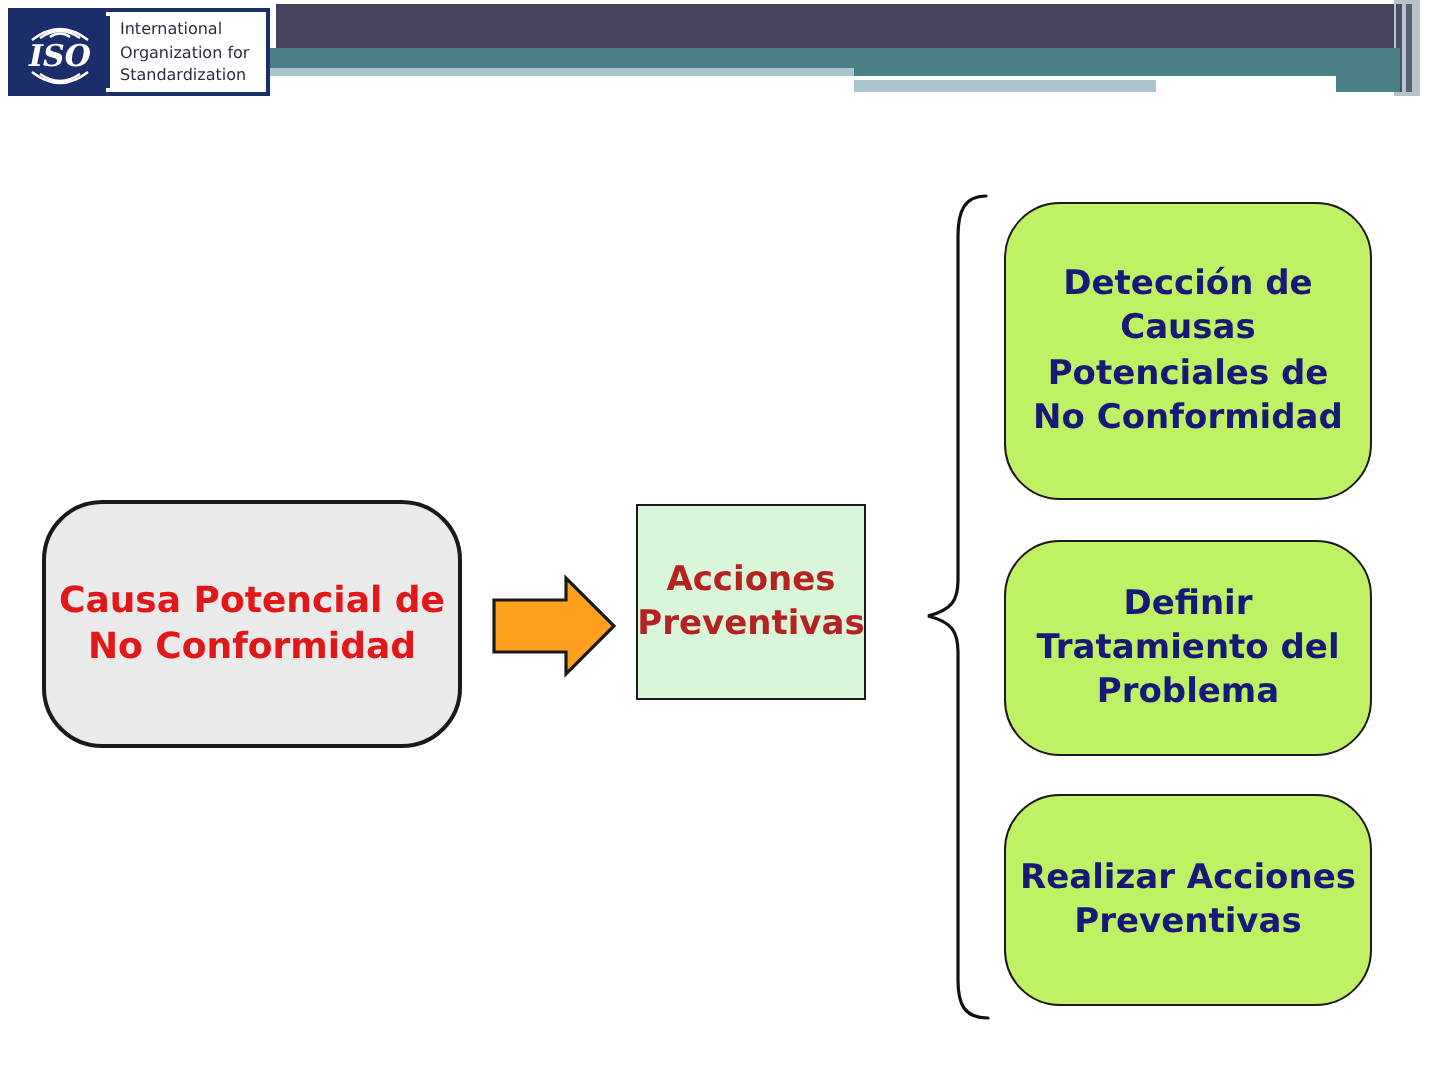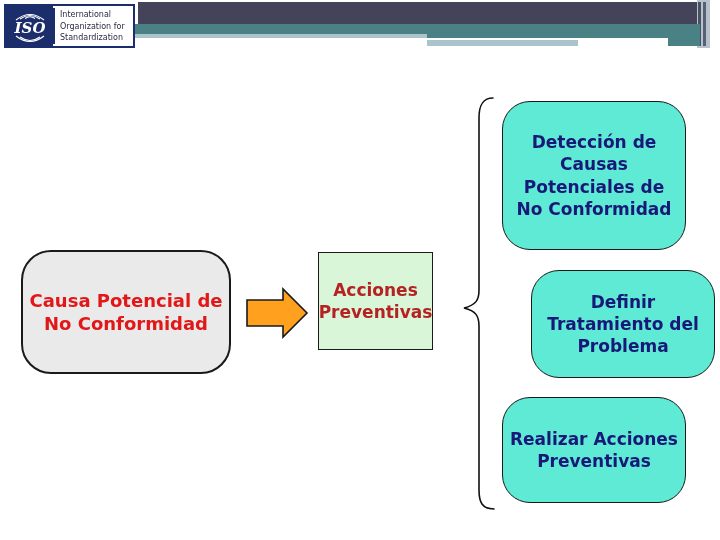--- a/index.html
+++ b/index.html
@@ -36,25 +36,25 @@
   }
   .cause-box{
     left:21px;top:250px;width:210px;height:124px;background:#eaeaea;border:2px solid #1a1a1a;
     border-radius:30px;color:#e21717;font-size:18px;line-height:1.28;
   }
   .action-box{
     left:318px;top:252px;width:115px;height:98px;background:#d9f6d9;border:1.5px solid #1a1a1a;
     color:#b52222;font-size:17px;line-height:1.3;
   }
   .outcome-box{
-    left:502px;width:184px;background:#5eead4;border:1.5px solid #1a1a1a;border-radius:28px;
+    left:502px;width:184px;background:#bef264;border:1.5px solid #1a1a1a;border-radius:28px;
     color:#181878;font-size:17px;line-height:1.3;
   }
   .outcome-1{top:101px;height:149px;}
-  .outcome-2{top:270px;height:108px;margin-left:29px;}
+  .outcome-2{top:270px;height:108px;}
   .outcome-3{top:397px;height:106px;}
   .shape-svg{position:absolute;}
 </style>
 </head>
 <body>
 
 <div class="slide">
 
   <div class="hdr hdr-light-col"></div>
   <div class="hdr hdr-dark-col1"></div>

